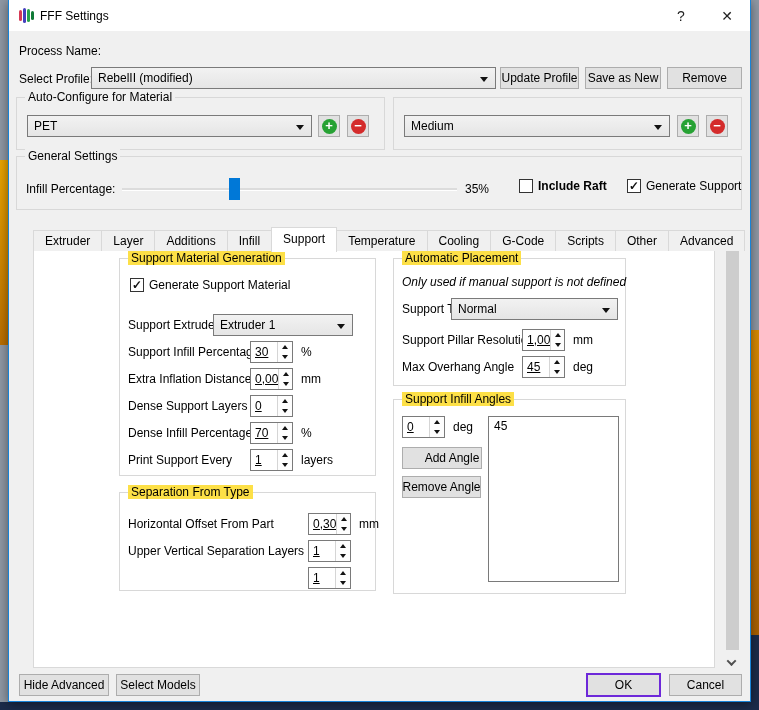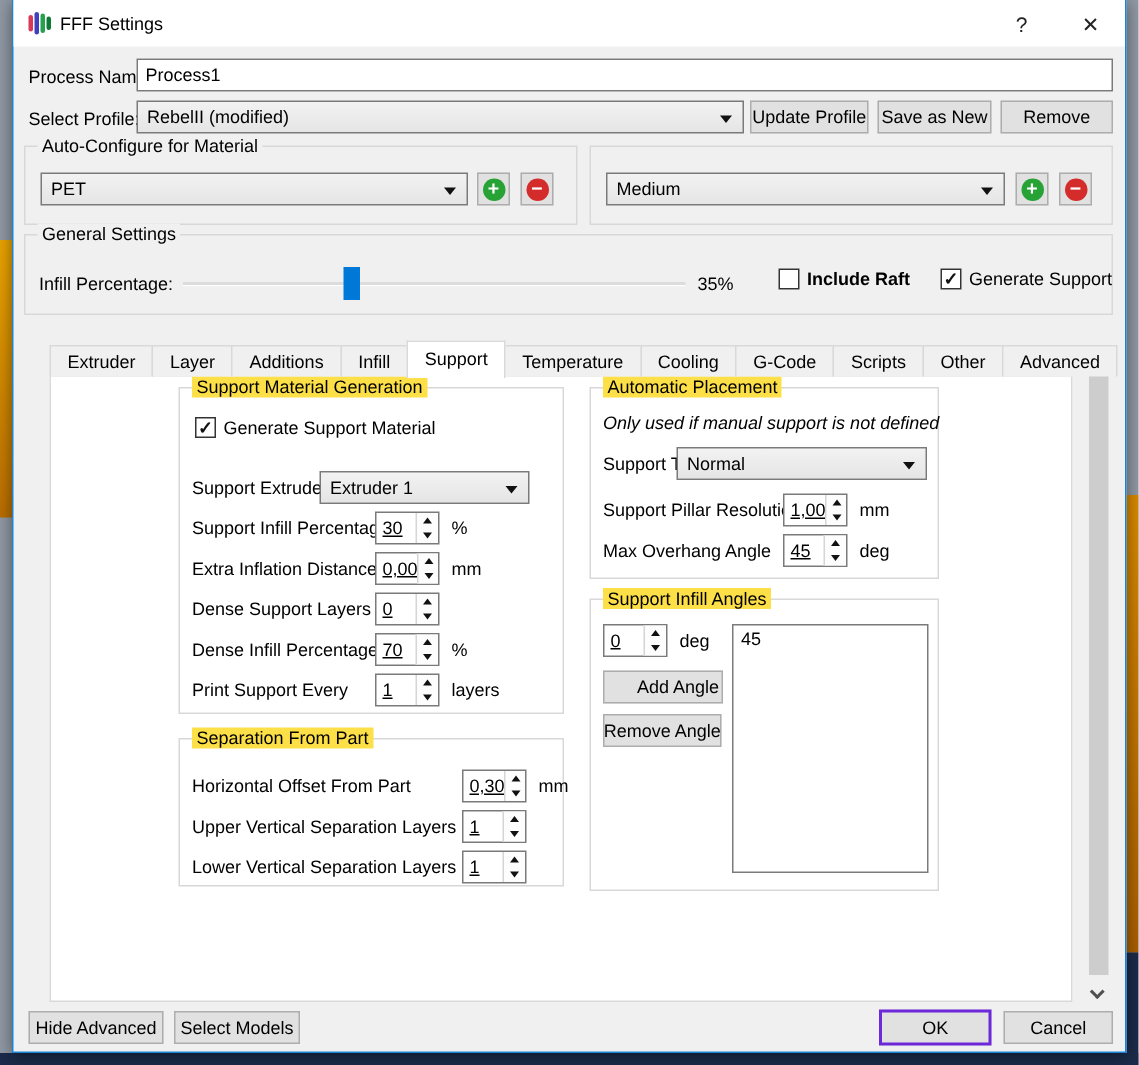--- a/index.html
+++ b/index.html
@@ -99,21 +99,20 @@
         <i class="b4"></i>
       </span>
     <span class="title-text">FFF Settings</span>
     <span class="title-controls">
       <span class="cap-btn">?</span>
       <span class="cap-btn">✕</span>
     </span>
   </div>
 
   <span class="lbl" style="left:10px;top:44px;">Process Name:</span>
-  <input class="text-input" style="left: 82px; top: 39px; width: 651px;" value="Process1">
 
   <span class="lbl" style="left:10px;top:72px;">Select Profile:</span>
   <div class="combo" style="left:82px;top:67px;width:405px;">
     <span>RebelII (modified)</span>
     <span class="arrow"></span>
   </div>
   <div class="btn" style="left:491px;top:67px;width:79px;">Update Profile</div>
   <div class="btn" style="left:576px;top:67px;width:76px;">Save as New</div>
   <div class="btn" style="left:658px;top:67px;width:75px;">Remove</div>
 
@@ -260,21 +259,21 @@
               <span class="sbtn">
                 <i class="tri-down"></i>
               </span>
             </span>
         </span>
         <span class="lbl" style="left:181px;top:194px;">layers</span>
       </div>
     </div>
 
     <div class="groupbox on-white" style="left:85px;top:241px;width:257px;height:99px;">
-      <span class="legend">Separation From Part</span>
+      <span class="legend">Separation From Type</span>
       <div class="g-rel">
         <span class="lbl" style="left:8px;top:24px;">Horizontal Offset From Part</span>
         <span class="spin" style="left:188px;top:20px;">
           <span class="val">0,30</span>
           <span class="btns">
               <span class="sbtn">
                 <i class="tri-up"></i>
               </span>
               <span class="sbtn">
                 <i class="tri-down"></i>
@@ -289,21 +288,20 @@
           <span class="btns">
               <span class="sbtn">
                 <i class="tri-up"></i>
               </span>
               <span class="sbtn">
                 <i class="tri-down"></i>
               </span>
             </span>
         </span>
 
-        <span class="lbl" style="left:8px;top:78px;">Lower Vertical Separation Layers</span>
         <span class="spin" style="left:188px;top:74px;">
           <span class="val">1</span>
           <span class="btns">
               <span class="sbtn">
                 <i class="tri-up"></i>
               </span>
               <span class="sbtn">
                 <i class="tri-down"></i>
               </span>
             </span>

